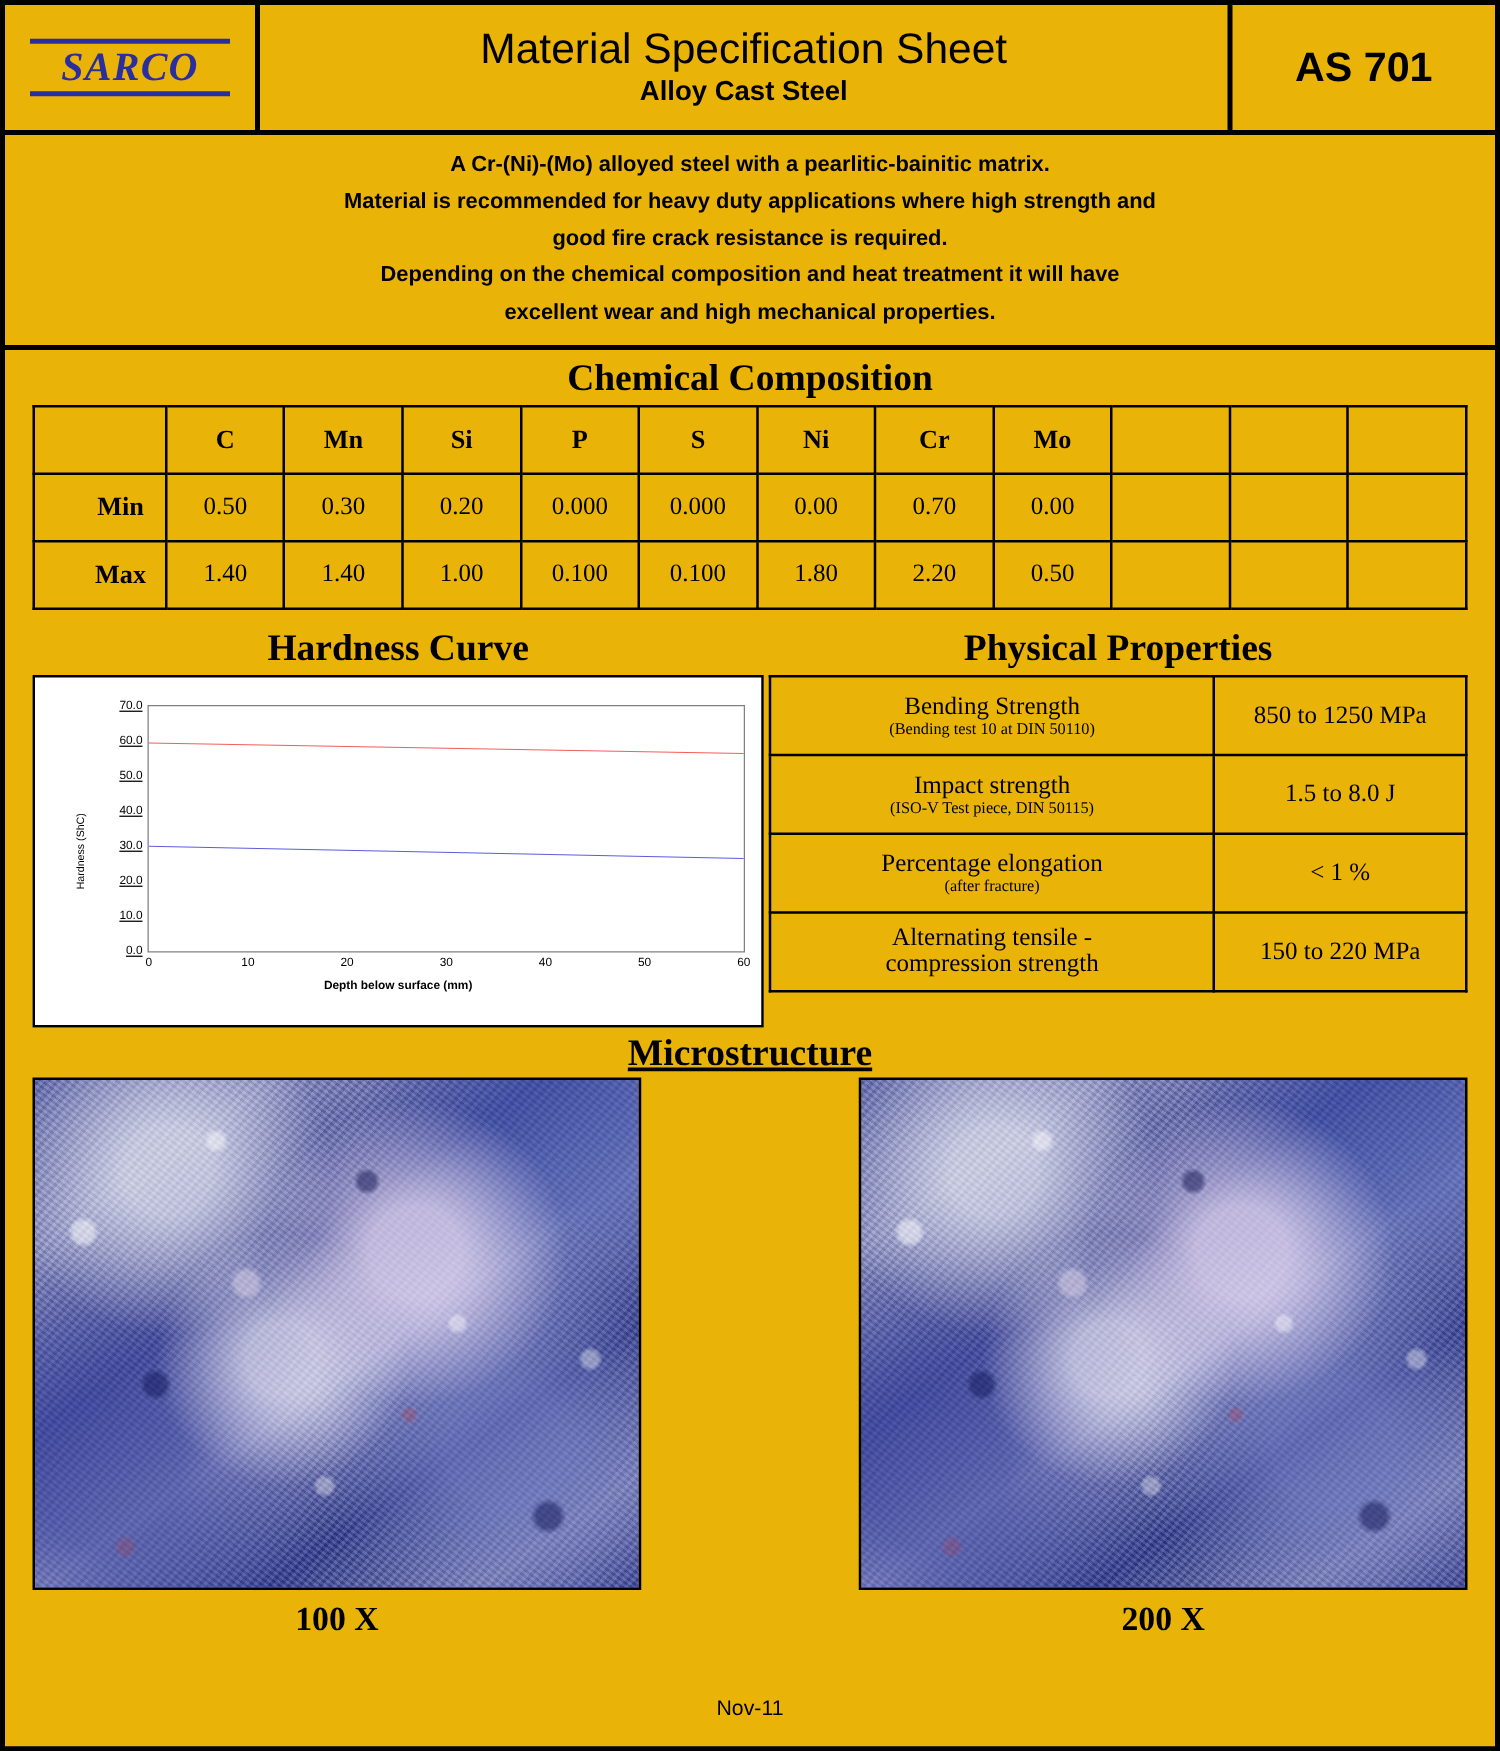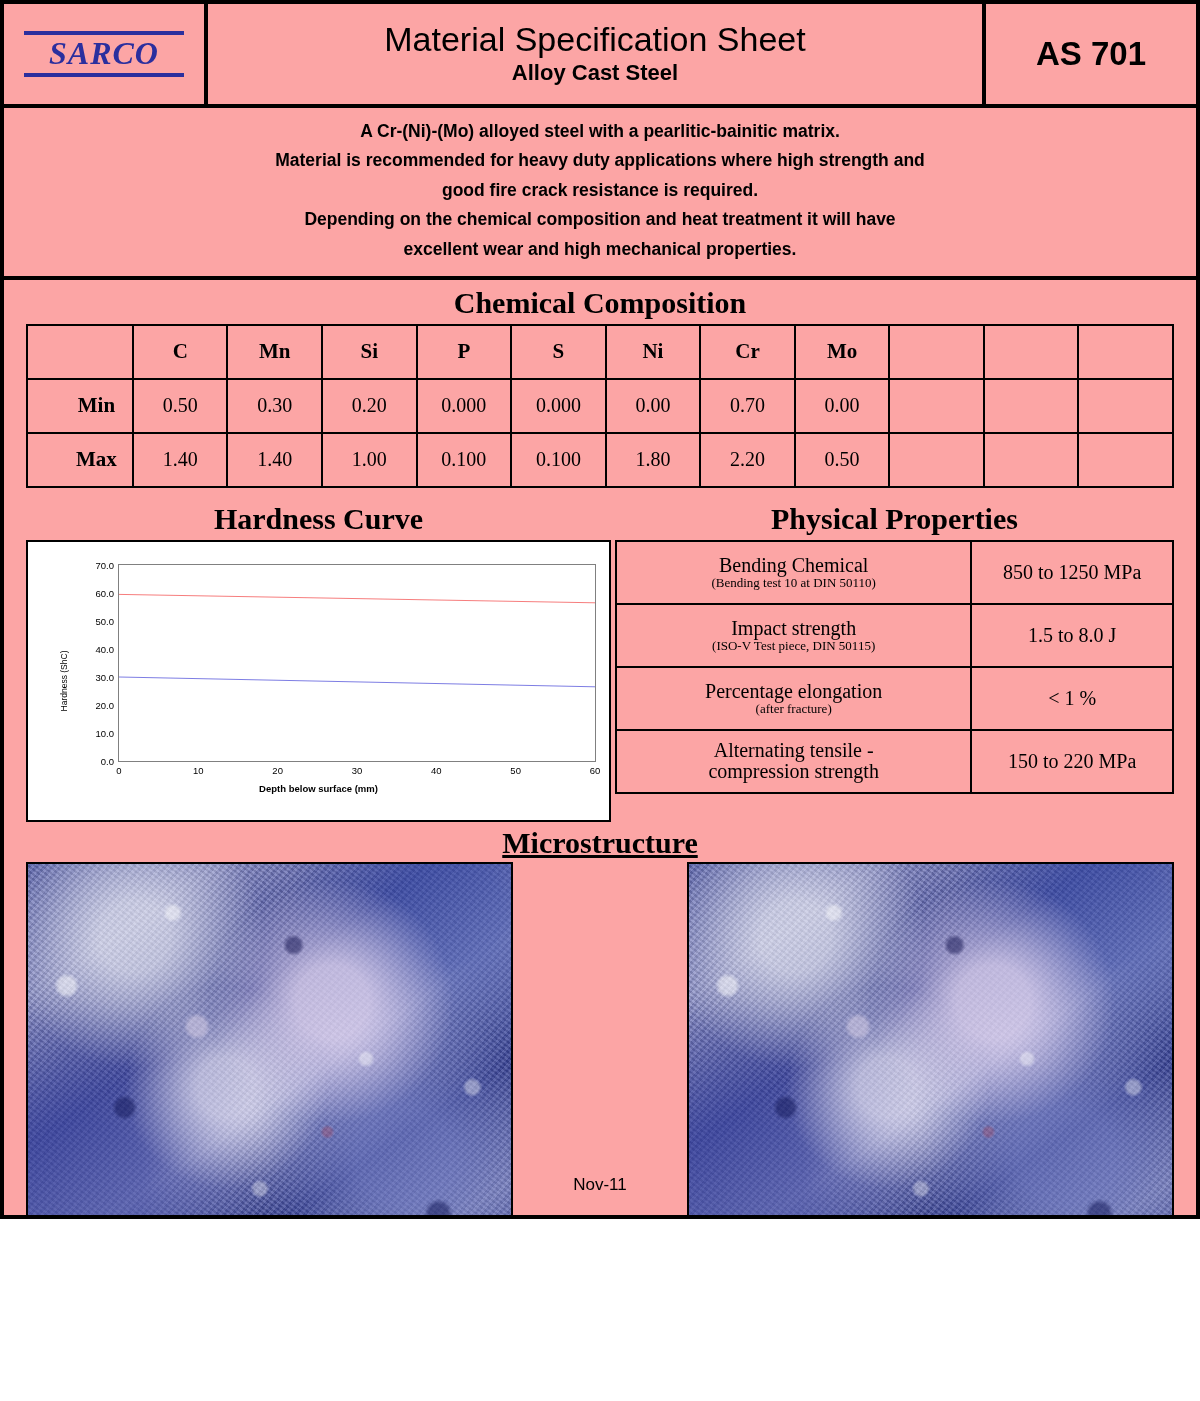--- a/index.html
+++ b/index.html
@@ -7,24 +7,24 @@
     padding: 0;
     background: #ffffff;
   }
   body {
     font-family: "Liberation Sans", sans-serif;
     color: #000;
   }
   .sheet {
     position: relative;
     width: 1200px;
-    height: 1219px;
+    height: 1401px;
     box-sizing: border-box;
     border: 4px solid #000;
-    background: #fca5a5;
+    background: #eab308;
     overflow: hidden;
   }
 
   
   .header {
     display: flex;
     height: 100px;
     border-bottom: 4px solid #000;
   }
   .logo-cell {
@@ -172,20 +172,21 @@
     border: 1px solid #808080;
     box-sizing: border-box;
   }
   .ytick {
     position: absolute;
     right: 100%;
     margin-right: 5px;
     transform: translateY(-50%);
     font-size: 9.5px;
     white-space: nowrap;
+    text-decoration: underline;
   }
   .xtick {
     position: absolute;
     top: 100%;
     margin-top: 4px;
     transform: translateX(-50%);
     font-size: 9.5px;
   }
 
   
@@ -407,21 +408,21 @@
         </div>
       </div>
     </div>
 
     <div class="props-col">
       <div class="section-title">Physical Properties</div>
       <table class="props">
         <tbody>
           <tr>
             <td class="name">
-              <div class="prop-name">Bending Chemical</div>
+              <div class="prop-name">Bending Strength</div>
               <div class="prop-note">(Bending test 10 at DIN 50110)</div>
             </td>
             <td class="prop-val">850 to 1250 MPa</td>
           </tr>
           <tr>
             <td class="name">
               <div class="prop-name">Impact strength</div>
               <div class="prop-note">(ISO-V Test piece, DIN 50115)</div>
             </td>
             <td class="prop-val">1.5 to 8.0 J</td>

